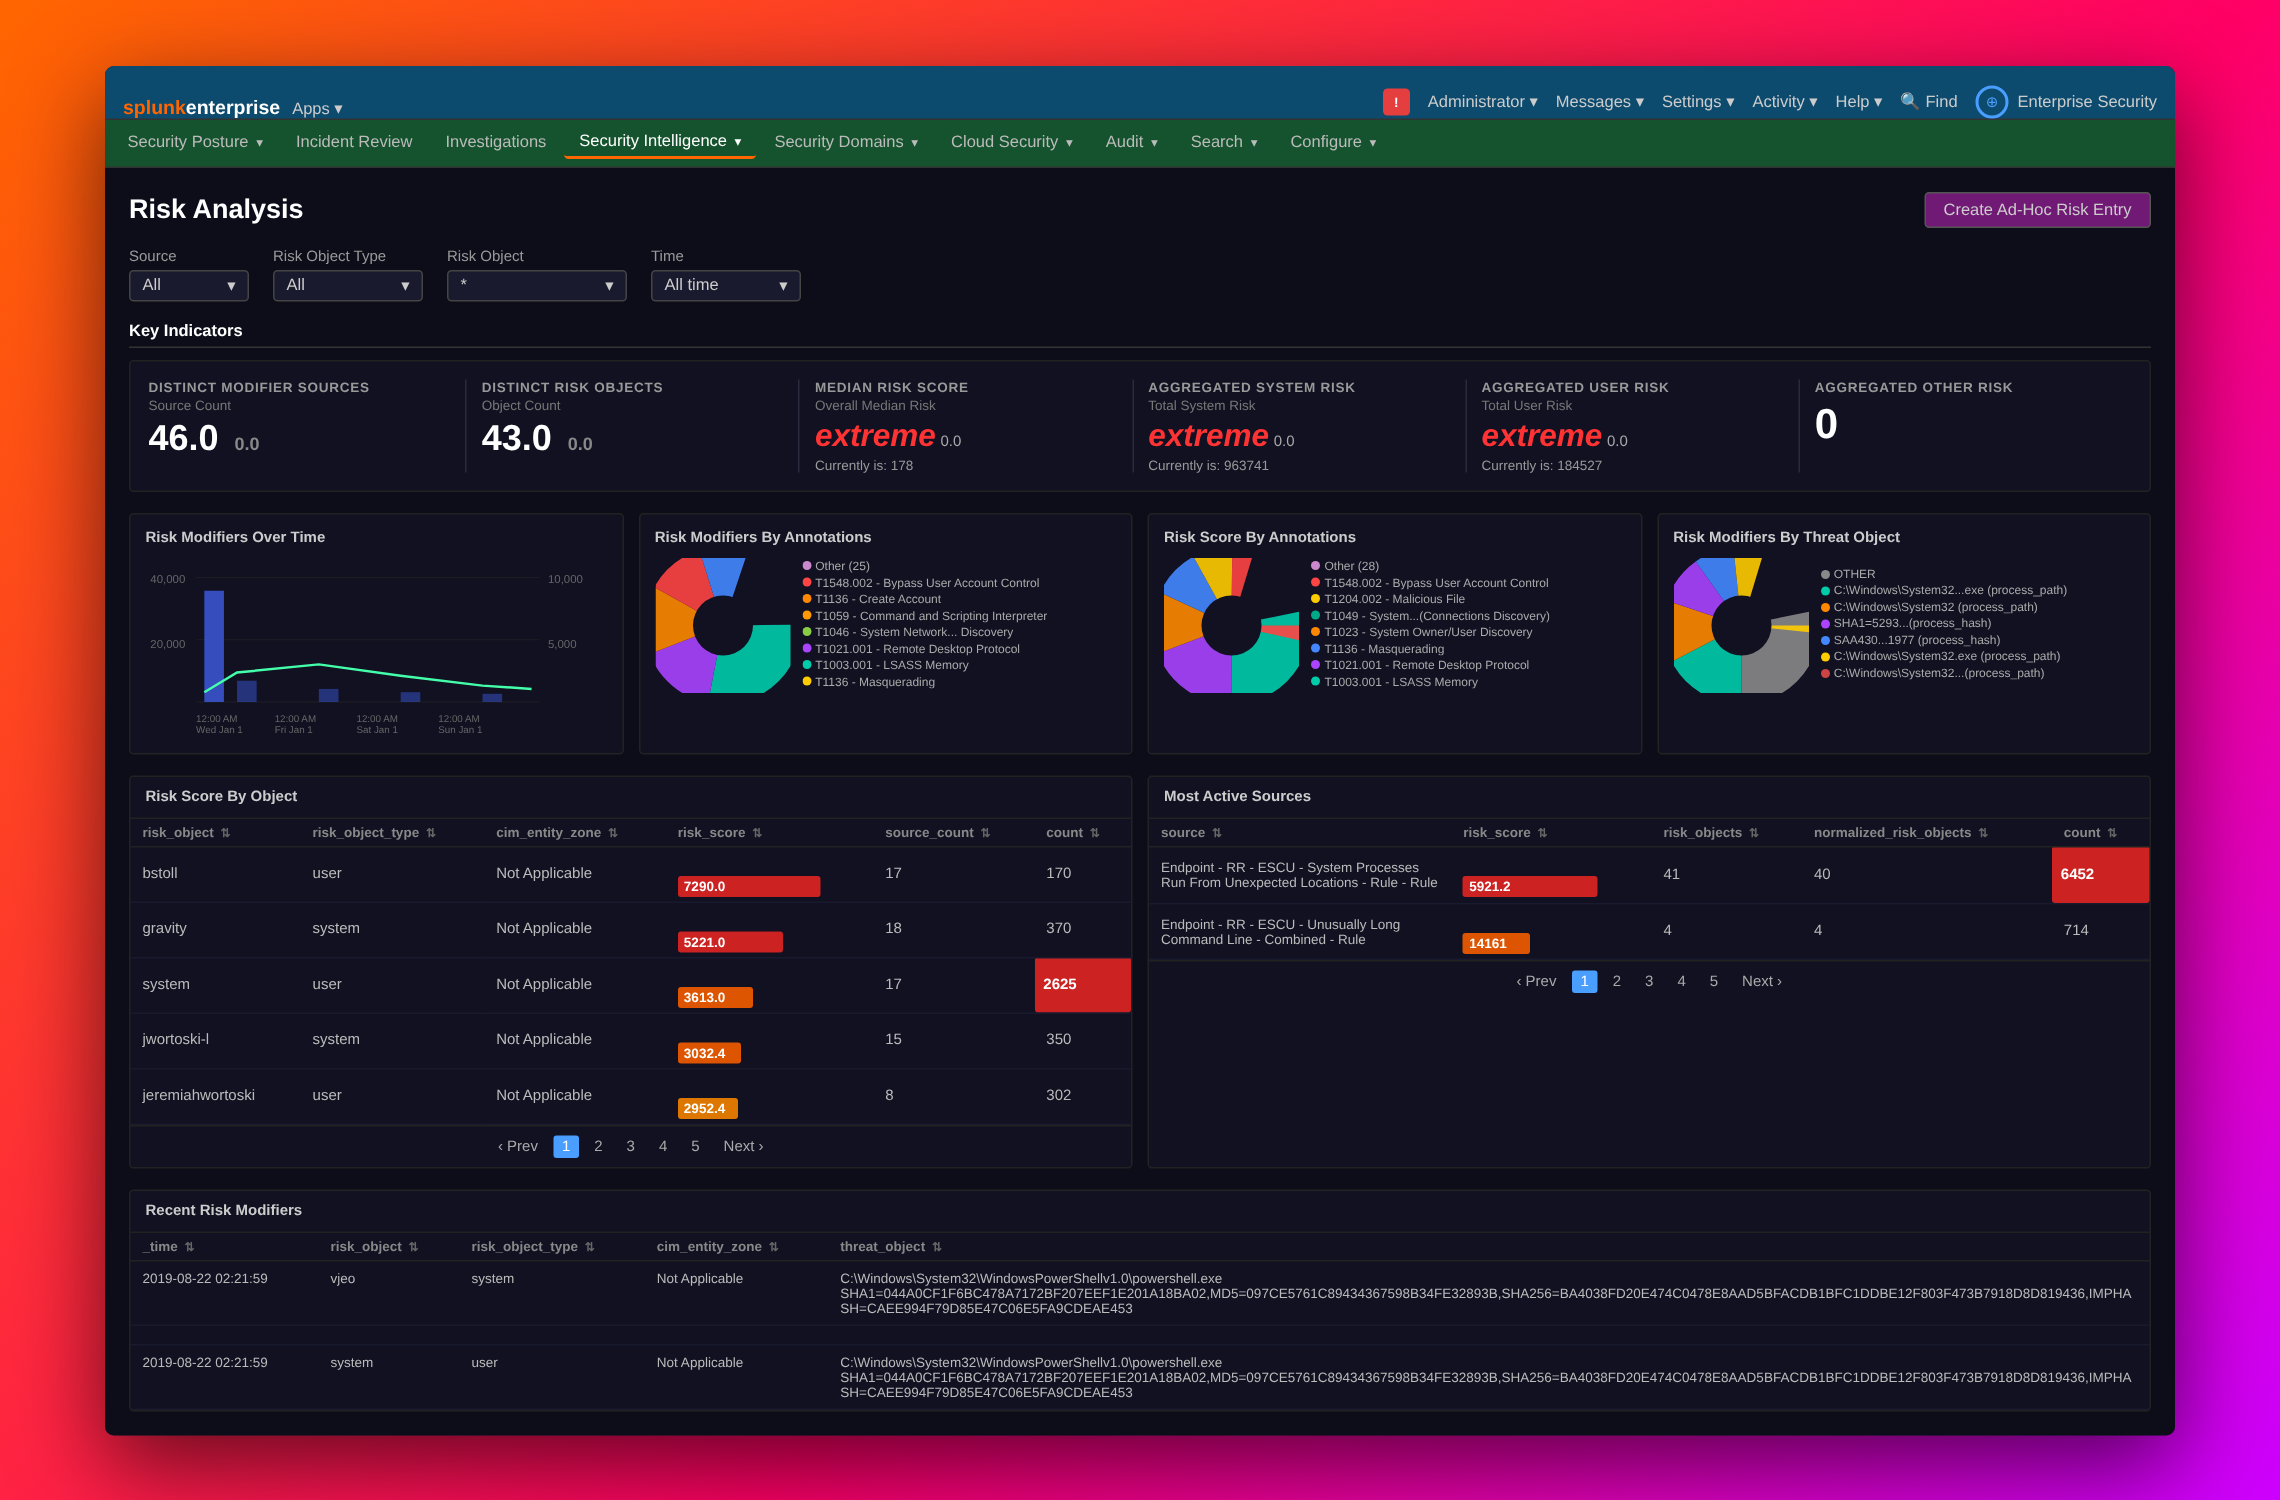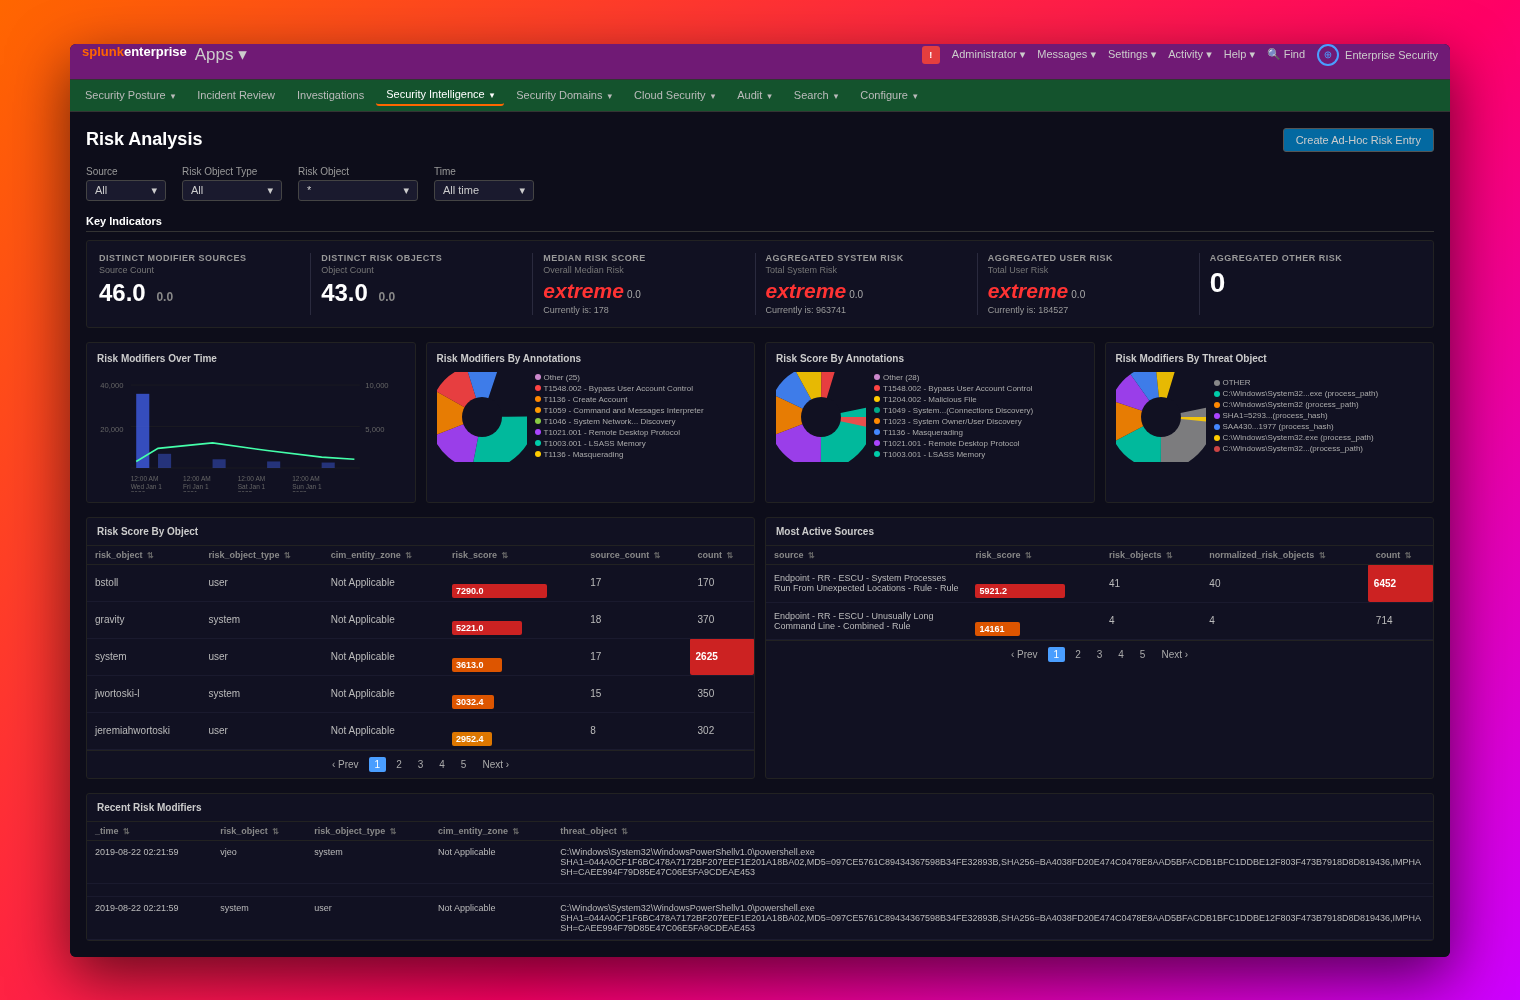--- a/index.html
+++ b/index.html
@@ -15,37 +15,37 @@
     }
     .app-window {
       width: 1380px;
       background: #1a1a2e;
       border-radius: 6px;
       overflow: hidden;
       box-shadow: 0 20px 60px rgba(0,0,0,0.6);
     }
     
     .top-nav {
-      background: #701a75;
+      background: #0c4a6e;
       height: 36px;
       display: flex;
-      align-items: flex-start;
+      align-items: flex-end;
       padding: 0 12px;
       border-bottom: 1px solid #333;
     }
     .splunk-logo {
       color: #ff6600;
       font-weight: bold;
       font-size: 13px;
       margin-right: 8px;
     }
     .splunk-logo span { color: #fff; }
     .nav-apps {
       color: #ccc;
-      font-size: 17px;
+      font-size: 11px;
       margin-right: 20px;
       cursor: pointer;
     }
     .nav-spacer { flex: 1; }
     .nav-right {
       display: flex;
       align-items: center;
       gap: 12px;
       color: #ccc;
       font-size: 11px;
@@ -116,21 +116,21 @@
       align-items: center;
       justify-content: space-between;
       margin-bottom: 14px;
     }
     .page-title {
       color: #fff;
       font-size: 18px;
       font-weight: bold;
     }
     .btn-create {
-      background: #0369a1;
+      background: #701a75;
       border: 1px solid #555;
       color: #ccc;
       padding: 5px 12px;
       border-radius: 3px;
       cursor: pointer;
       font-size: 11px;
     }
     
     .filters-row {
       display: flex;
@@ -532,21 +532,21 @@
               <div class="legend-item">
                 <div class="legend-dot" style="background:#ff4444"></div>
                 <span>T1548.002 - Bypass User Account Control</span>
               </div>
               <div class="legend-item">
                 <div class="legend-dot" style="background:#ff8800"></div>
                 <span>T1136 - Create Account</span>
               </div>
               <div class="legend-item">
                 <div class="legend-dot" style="background:#ff9900"></div>
-                <span>T1059 - Command and Messages Interpreter</span>
+                <span>T1059 - Command and Scripting Interpreter</span>
               </div>
               <div class="legend-item">
                 <div class="legend-dot" style="background:#88cc44"></div>
                 <span>T1046 - System Network... Discovery</span>
               </div>
               <div class="legend-item">
                 <div class="legend-dot" style="background:#aa44ff"></div>
                 <span>T1021.001 - Remote Desktop Protocol</span>
               </div>
               <div class="legend-item">

